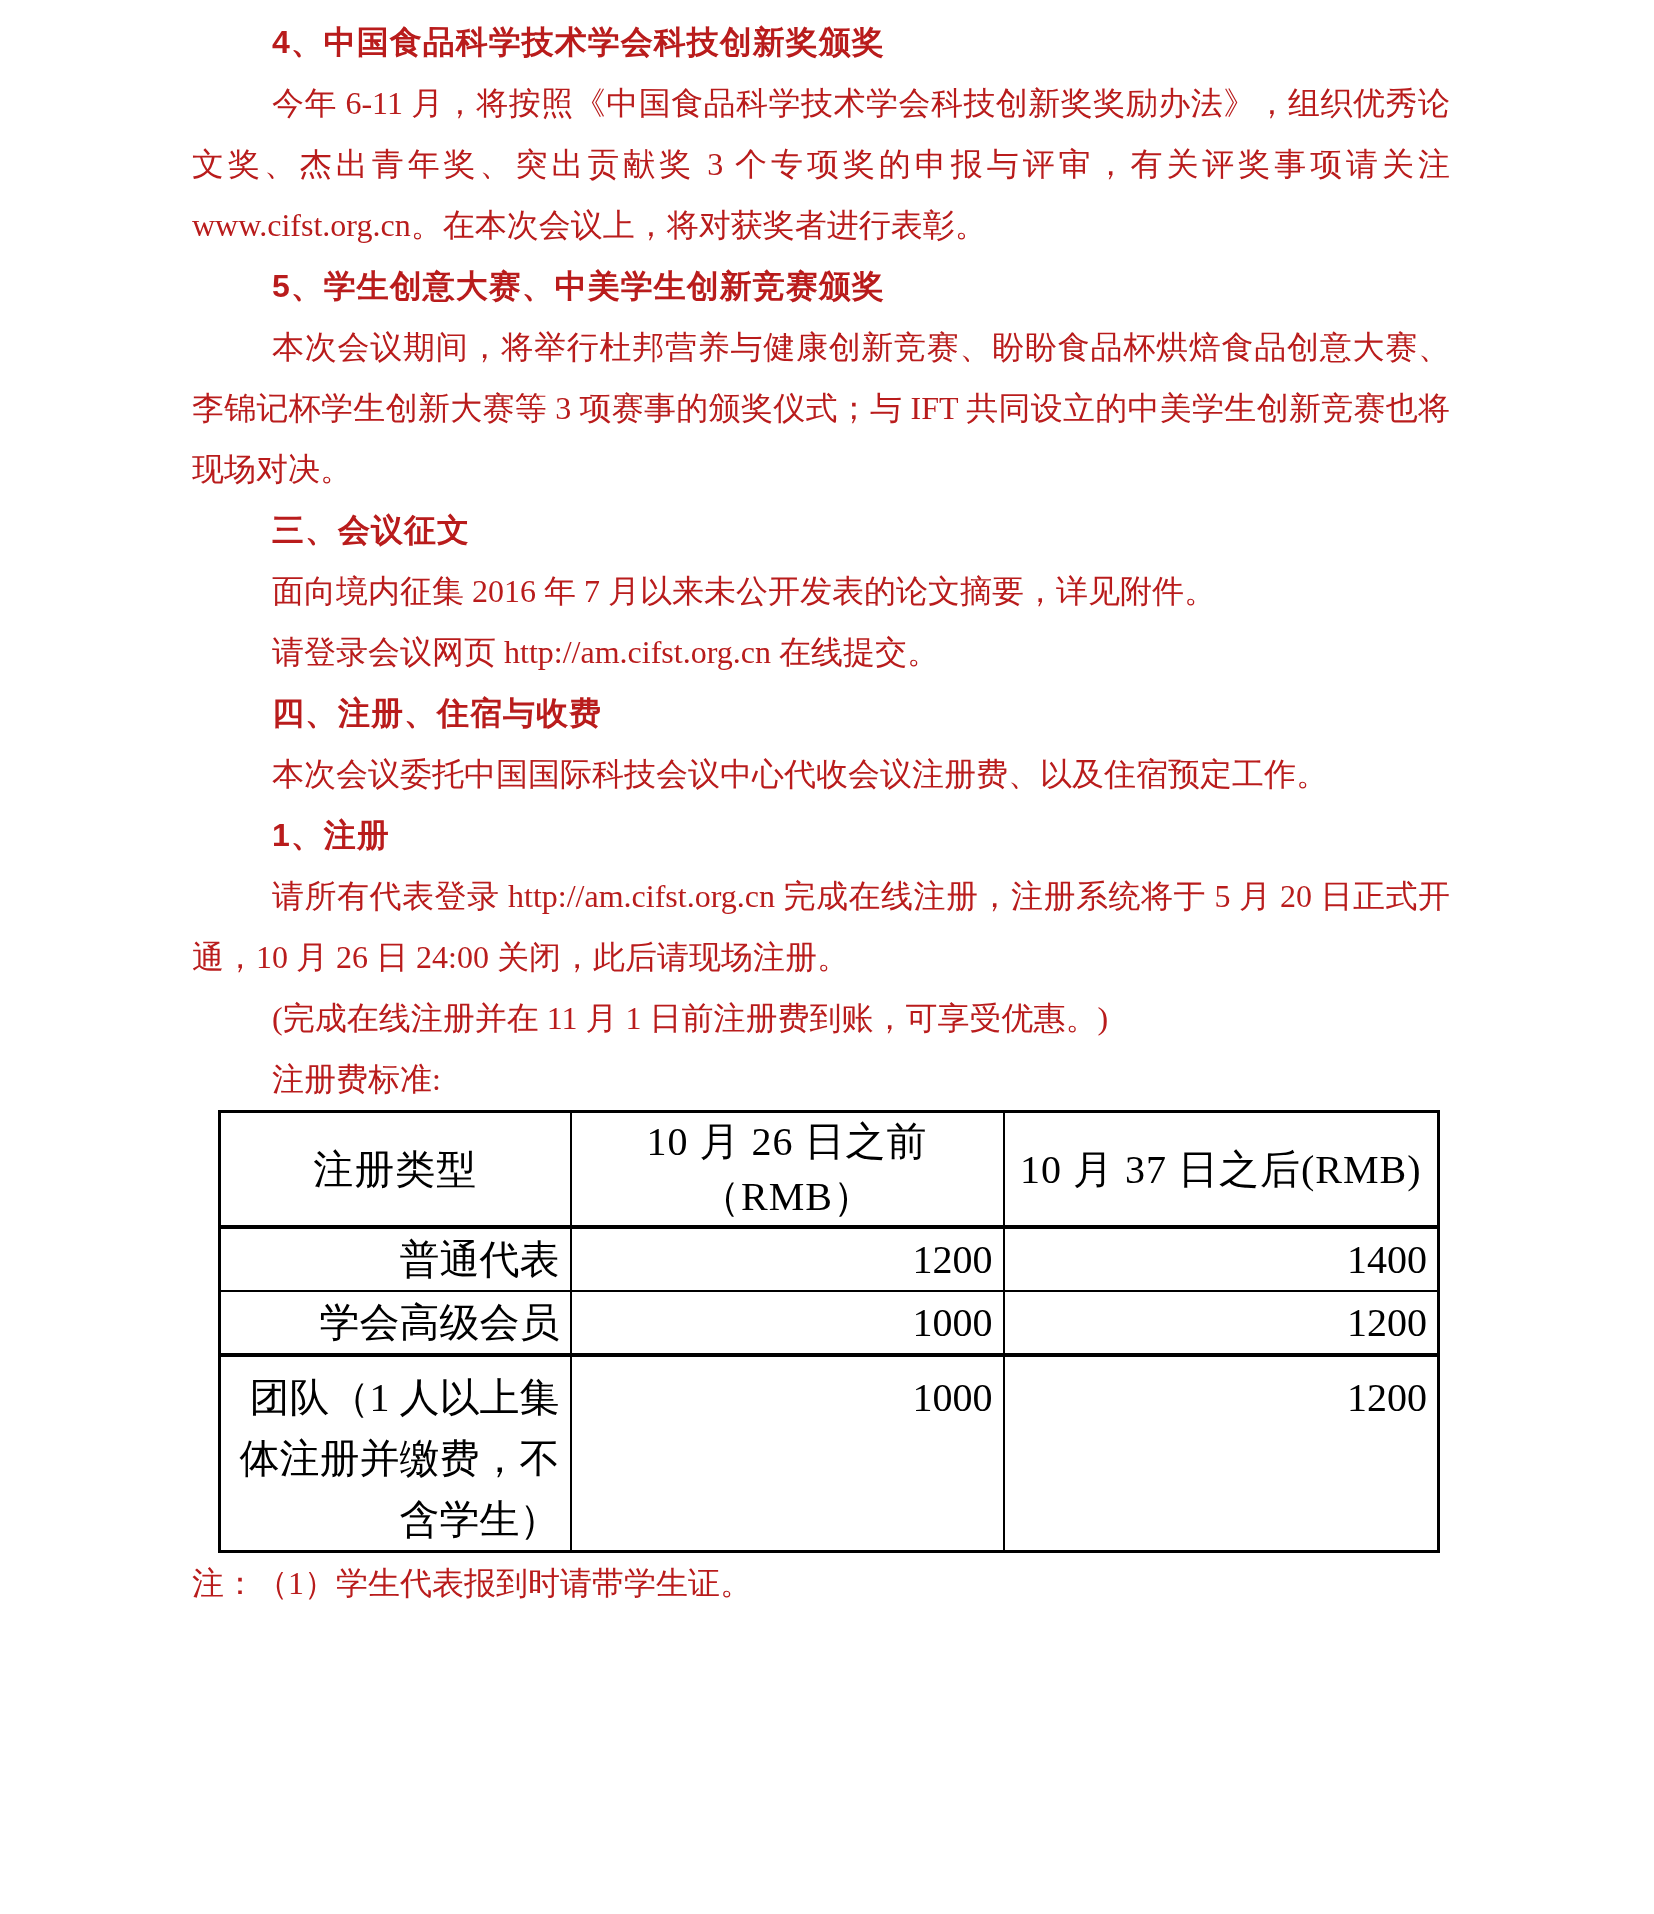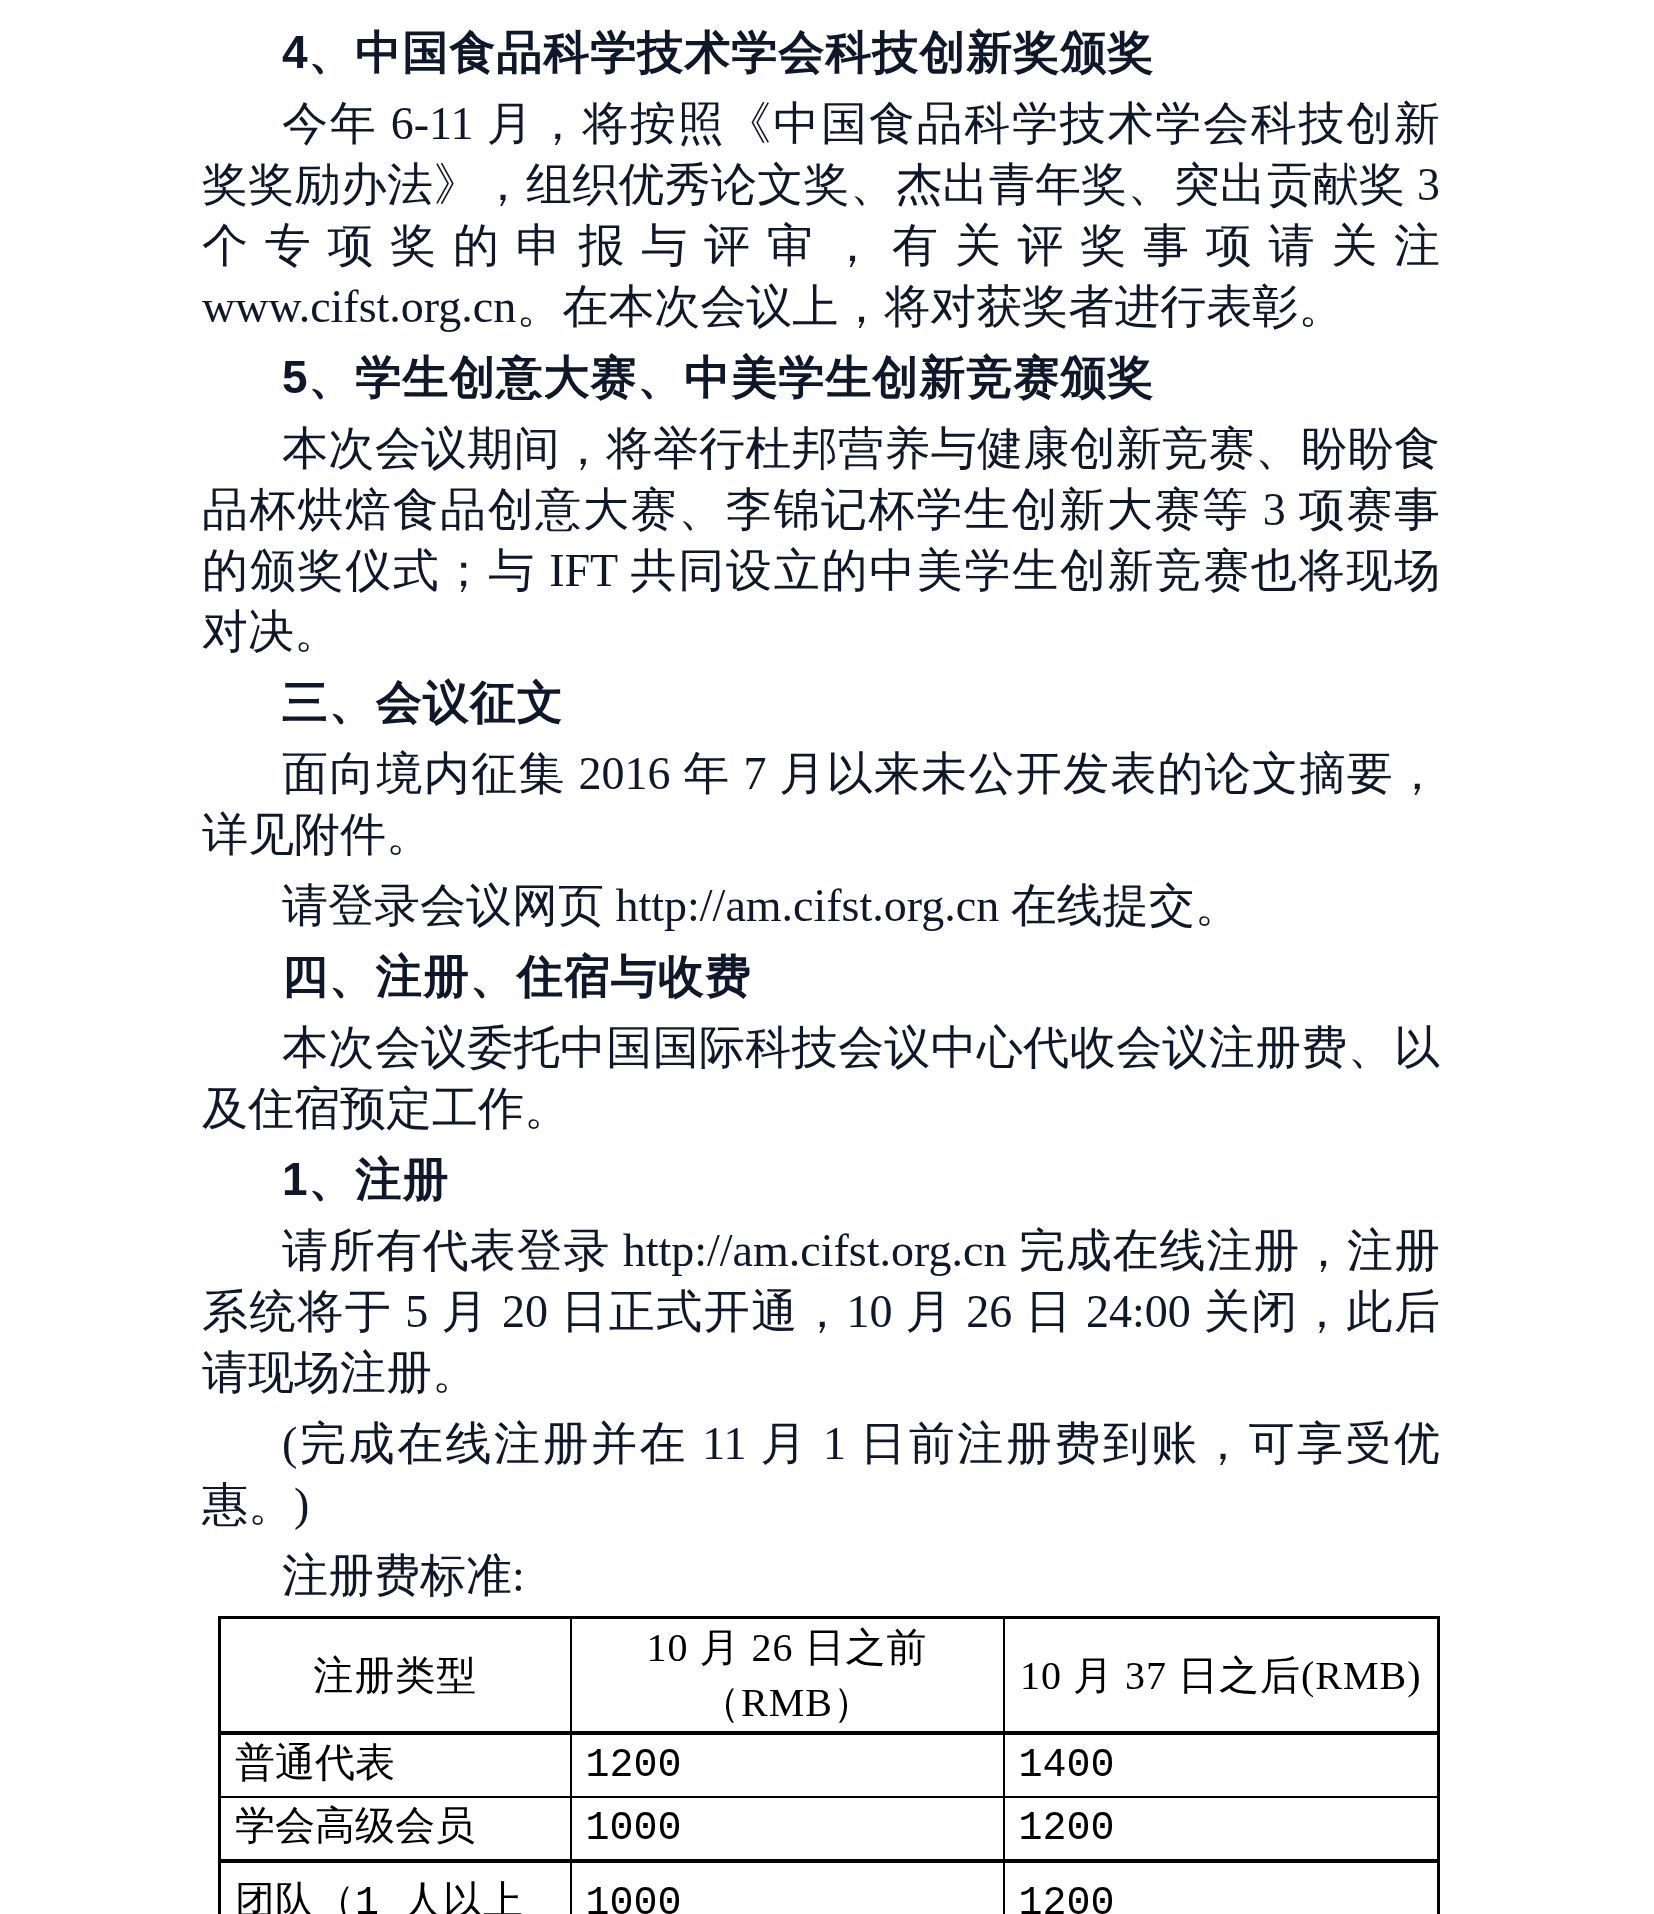--- a/index.html
+++ b/index.html
@@ -12,24 +12,24 @@
     overflow: hidden;
     margin: 0 auto;
   }
   .content {
     position: absolute;
     left: 192px;
     top: 12px;
     width: 1258px;
   }
   .para, .heading, .note {
-    margin: 10px;
-    font-size: 46px;
+    margin: 0;
+    font-size: 32px;
     line-height: 61px;
-    color: #0f172a;
+    color: #b91c1c;
   }
   .para {
     font-family: "Liberation Serif", "DejaVu Serif", serif;
     text-align: justify;
     text-indent: 80px;
   }
   .heading {
     font-family: "Liberation Sans", "DejaVu Sans", sans-serif;
     font-weight: 700;
     text-indent: 80px;
@@ -54,23 +54,22 @@
   .fee-table th {
     height: 56px;
     font-weight: normal;
     text-align: center;
     letter-spacing: 1px;
   }
   .fee-table td {
     height: 58px;
     vertical-align: middle;
     padding: 0 10px 0 14px;
-    text-align: left;
+    text-align: right;
     line-height: 61px;
-    font-family: Liberation Mono, monospace;
   }
   .fee-table tr.tall-row td {
     height: 120px;
     vertical-align: top;
     padding-top: 10px;
   }
   .notes { margin-top: 0; }
   .note {
     font-family: "Liberation Serif", "DejaVu Serif", serif;
     text-align: justify;

